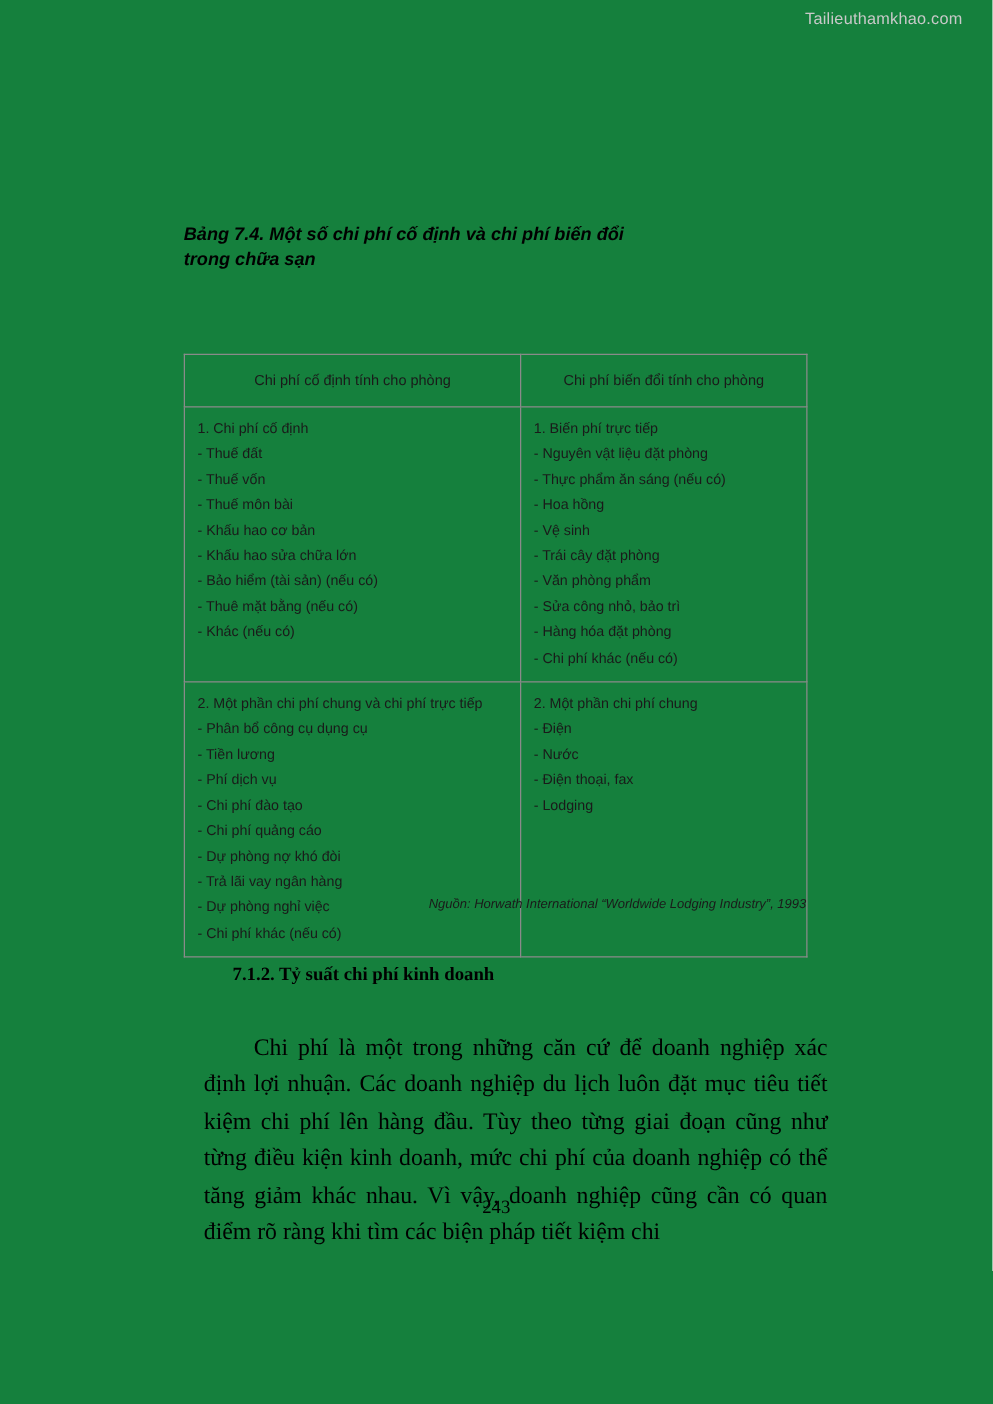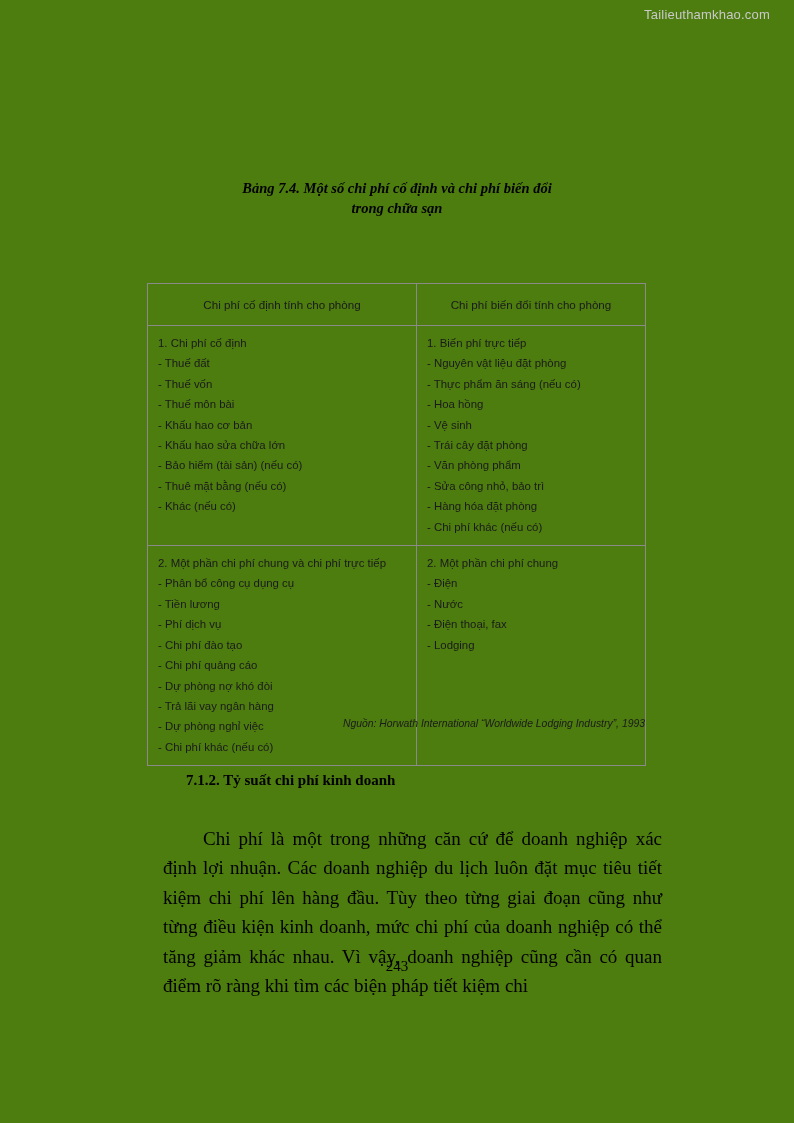--- a/index.html
+++ b/index.html
@@ -4,21 +4,21 @@
 <style>
   html, body {
     margin: 0;
     padding: 0;
     background: #ffffff;
   }
   .page {
     position: relative;
     width: 794px;
     height: 1123px;
-    background: #4d7c0f;
+    background: #15803d;
     overflow: hidden;
     font-family: "Liberation Serif", "DejaVu Serif", serif;
     color: #000000;
   }
 
   
   .watermark {
     position: absolute;
     top: 7px;
     right: 24px;
@@ -28,22 +28,21 @@
     color: #c9c9c9;
     white-space: nowrap;
   }
 
   
   .table-caption {
     position: absolute;
     left: 147px;
     top: 178px;
     width: 500px;
-    text-align: center;
-    font-family: Liberation Serif, serif;
+    font-family: Liberation Sans, sans-serif;
     font-weight: bold;
     font-style: italic;
     font-size: 14.5px;
     line-height: 20px;
     color: #000;
   }
   .table-caption .cap-line { display: block; }
 
   
   .cost-table {

